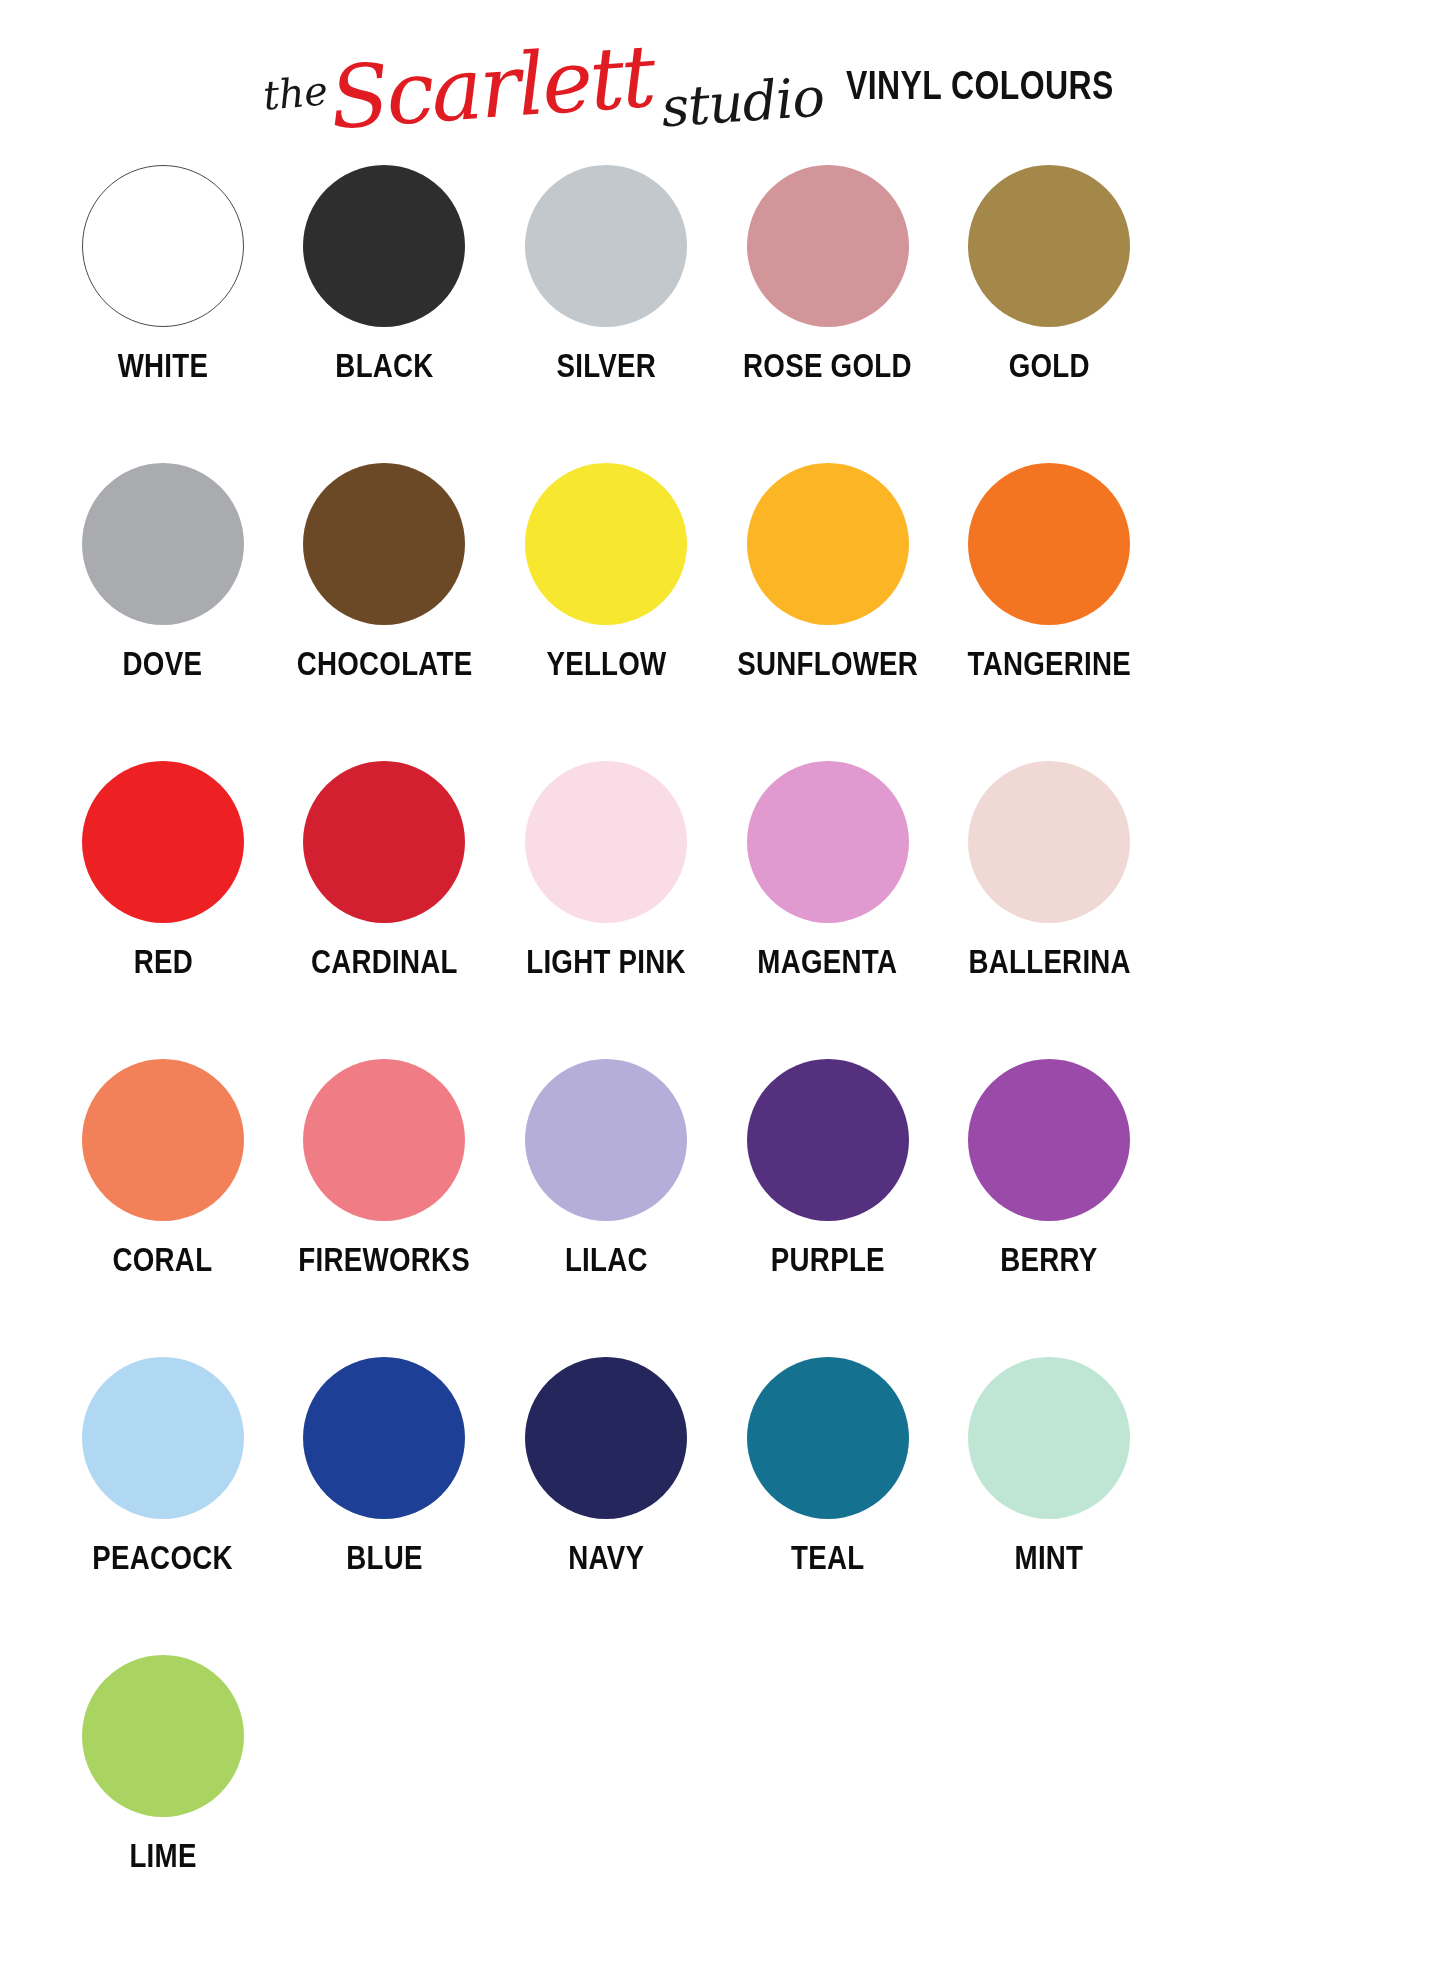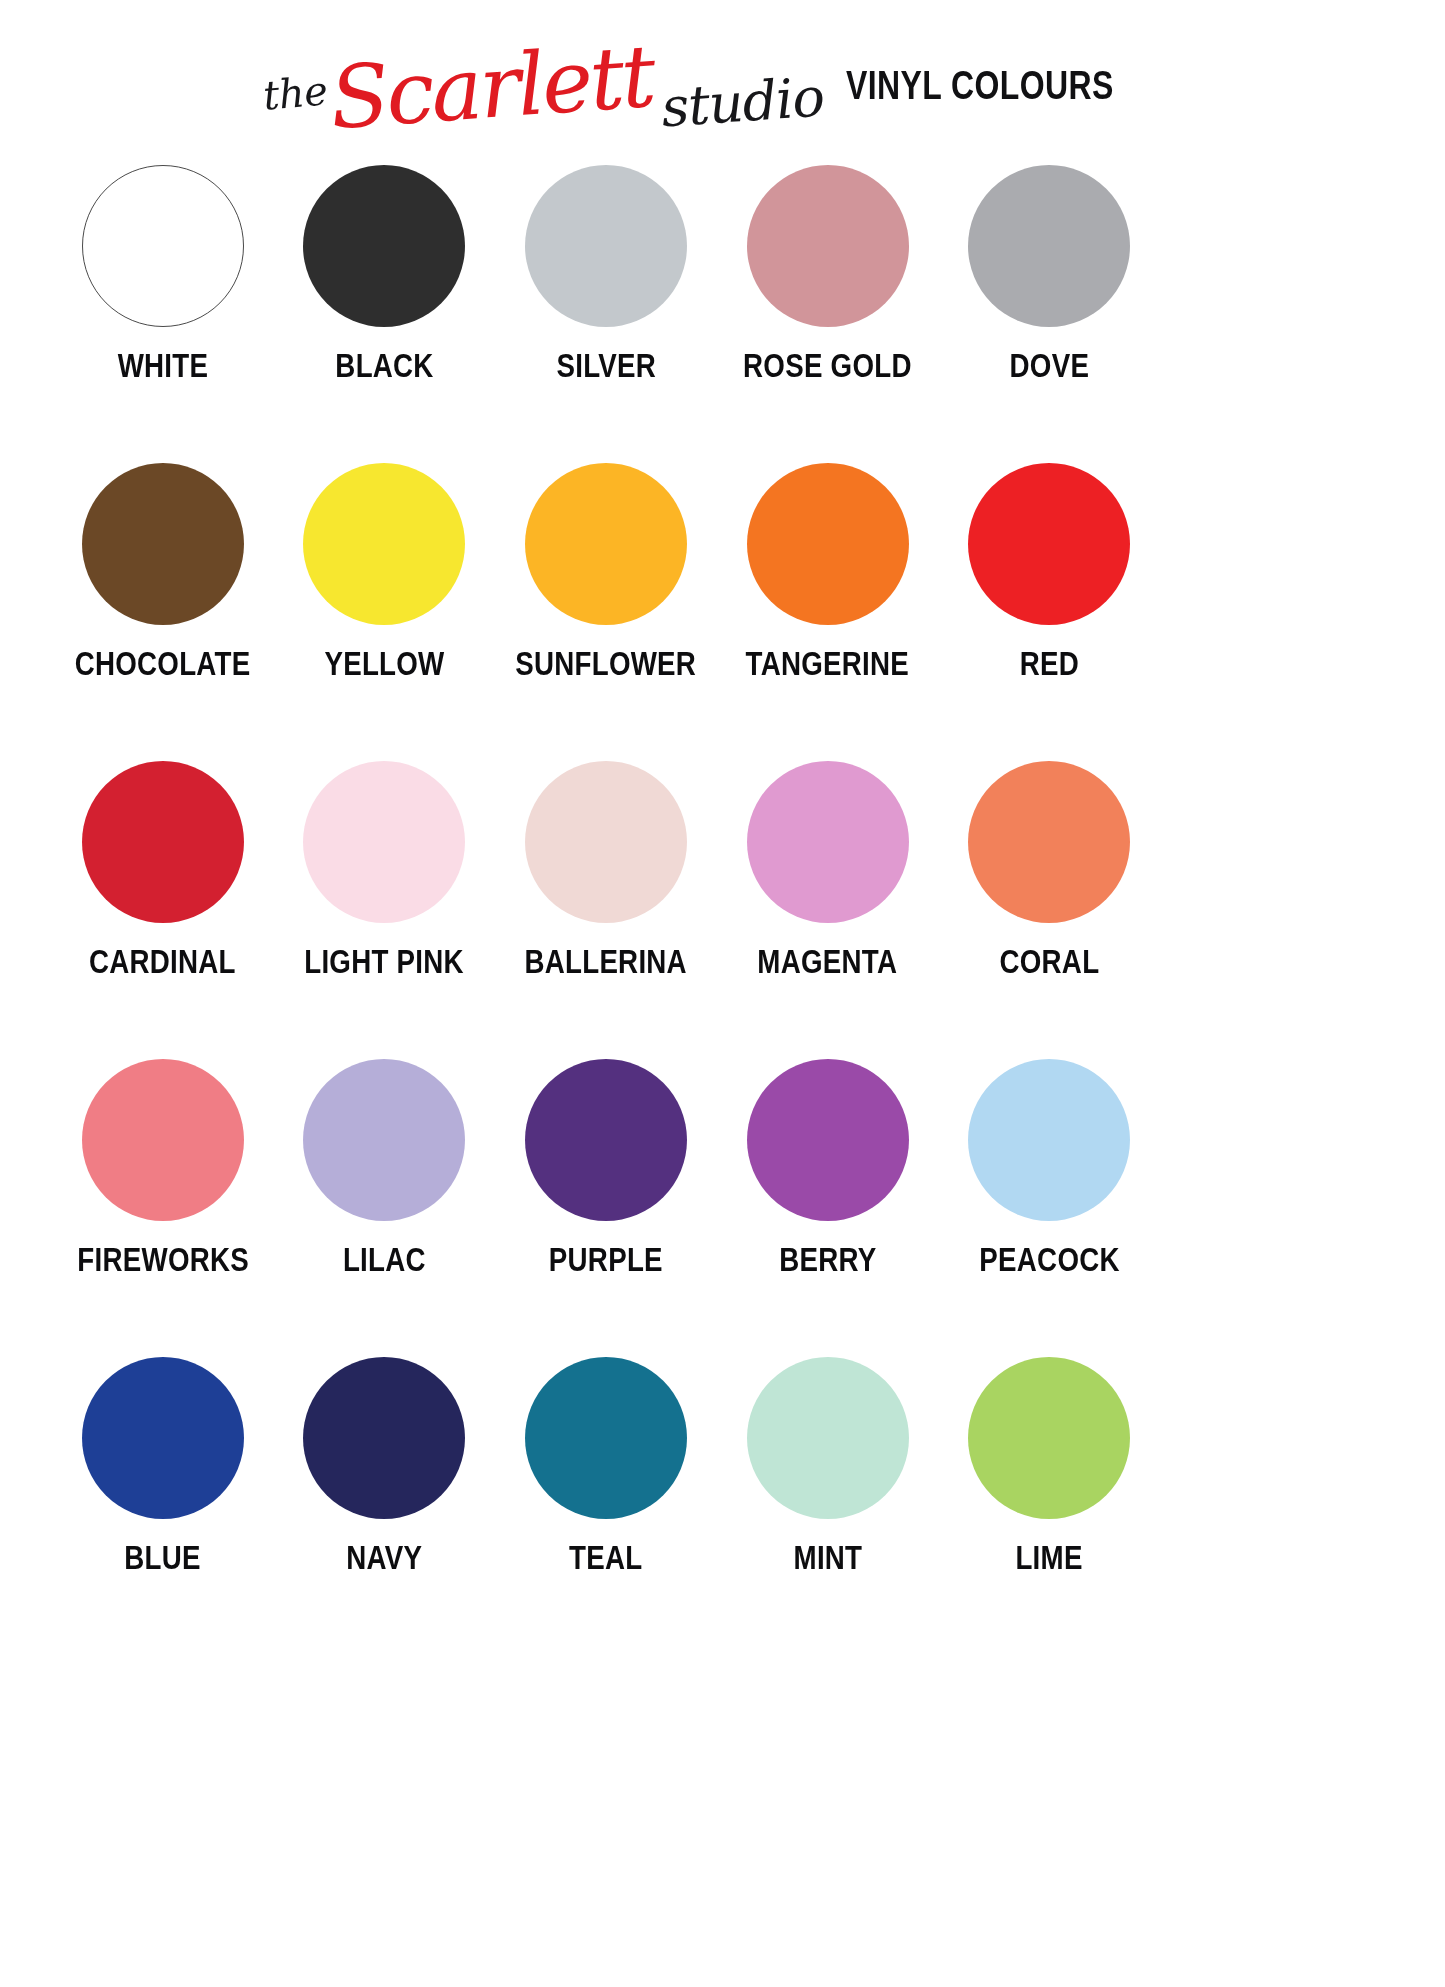--- a/index.html
+++ b/index.html
@@ -161,20 +161,24 @@
       </div>
       <div class="swatch-cell">
         <div class="swatch-dot" style="background: rgb(195, 200, 204);"></div>
         <div class="swatch-label">SILVER</div>
       </div>
       <div class="swatch-cell">
         <div class="swatch-dot" style="background: rgb(209, 149, 154);"></div>
         <div class="swatch-label">ROSE GOLD</div>
       </div>
       <div class="swatch-cell">
+        <div class="swatch-dot" style="background: rgb(163, 136, 74);"></div>
+        <div class="swatch-label">GOLD</div>
+      </div>
+      <div class="swatch-cell">
         <div class="swatch-dot" style="background: rgb(170, 171, 175);"></div>
         <div class="swatch-label">DOVE</div>
       </div>
       <div class="swatch-cell">
         <div class="swatch-dot" style="background: rgb(107, 72, 38);"></div>
         <div class="swatch-label">CHOCOLATE</div>
       </div>
       <div class="swatch-cell">
         <div class="swatch-dot" style="background: rgb(247, 231, 47);"></div>
         <div class="swatch-label">YELLOW</div>
@@ -193,28 +197,28 @@
       </div>
       <div class="swatch-cell">
         <div class="swatch-dot" style="background: rgb(211, 32, 48);"></div>
         <div class="swatch-label">CARDINAL</div>
       </div>
       <div class="swatch-cell">
         <div class="swatch-dot" style="background: rgb(250, 220, 230);"></div>
         <div class="swatch-label">LIGHT PINK</div>
       </div>
       <div class="swatch-cell">
+        <div class="swatch-dot" style="background: rgb(224, 154, 208);"></div>
+        <div class="swatch-label">MAGENTA</div>
+      </div>
+      <div class="swatch-cell">
         <div class="swatch-dot" style="background: rgb(240, 217, 213);"></div>
         <div class="swatch-label">BALLERINA</div>
       </div>
       <div class="swatch-cell">
-        <div class="swatch-dot" style="background: rgb(224, 154, 208);"></div>
-        <div class="swatch-label">MAGENTA</div>
-      </div>
-      <div class="swatch-cell">
         <div class="swatch-dot" style="background: rgb(242, 129, 90);"></div>
         <div class="swatch-label">CORAL</div>
       </div>
       <div class="swatch-cell">
         <div class="swatch-dot" style="background: rgb(240, 125, 133);"></div>
         <div class="swatch-label">FIREWORKS</div>
       </div>
       <div class="swatch-cell">
         <div class="swatch-dot" style="background: rgb(181, 174, 216);"></div>
         <div class="swatch-label">LILAC</div>

